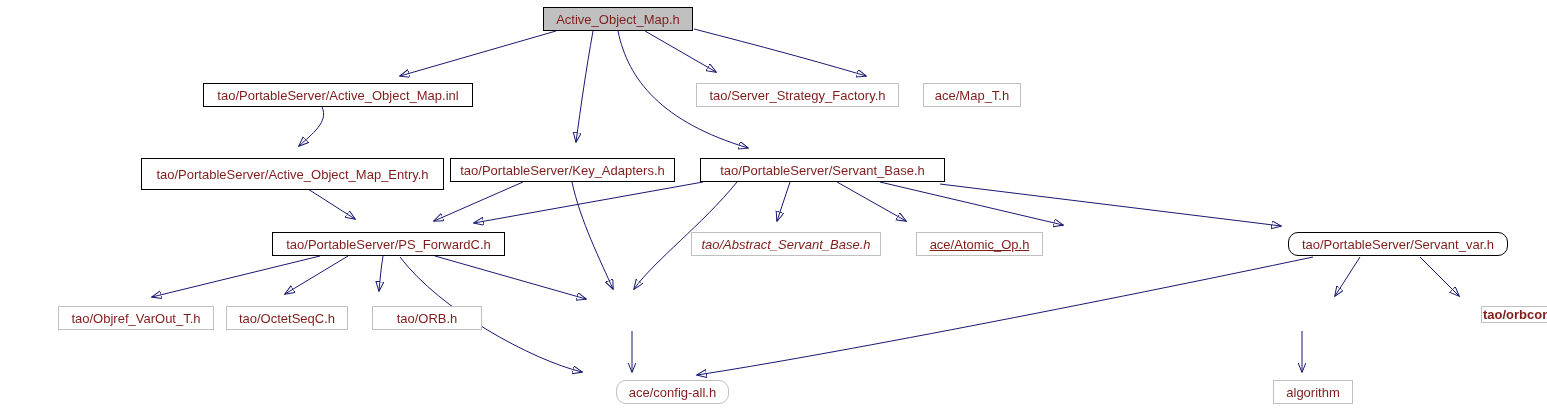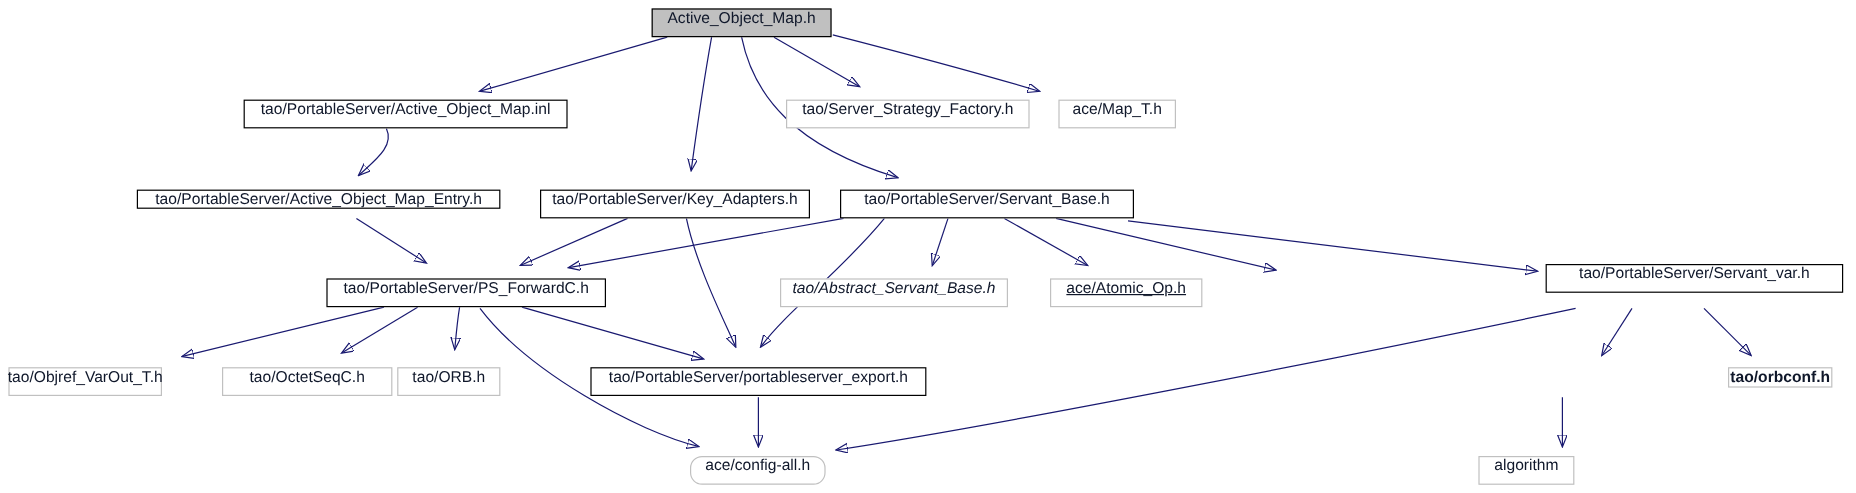--- a/index.html
+++ b/index.html
@@ -8,29 +8,29 @@
     width:1547px; height:411px;
     background:#ffffff;
     font-family:"Liberation Sans", sans-serif;
     overflow:hidden;
   }
   #edges { position:absolute; left:0; top:0; width:1547px; height:411px; }
   #edges path { fill:none; stroke:#191970; stroke-width:1; }
   .node {
     position:absolute;
     box-sizing:border-box;
-    display:flex; justify-content:center;
+    display:flex; align-items:center; justify-content:center;
     background:#ffffff;
     border:1px solid #000000;
-    color:#0f172a;
+    color:#7f1d1d;
     font-size:13px;
     white-space:nowrap;
     line-height:1;
   }
-  .node.leaf { border-color:#c0c0c0; }
+  .node.leaf { border-color:#c0c0c0;margin-left:41px; }
   .node.root { background:#c0c0c0; }
 </style>
 </head>
 <body>
 
 <div id="canvas">
 
   <svg id="edges" width="1547" height="411" viewBox="0 0 1547 411" xmlns="http://www.w3.org/2000/svg">
     <defs>
       <marker id="arrow" markerWidth="11" markerHeight="9" refX="9.5" refY="4" orient="auto" markerUnits="userSpaceOnUse">
@@ -69,52 +69,49 @@
     </div>
   <div class="node" style="left:203px; top:83px;  width:270px; height:24px;">
       <span>tao/PortableServer/Active_Object_Map.inl</span>
     </div>
   <div class="node leaf" style="left:655px; top:83px;  width:203px; height:24px;">
       <span>tao/Server_Strategy_Factory.h</span>
     </div>
   <div class="node leaf" style="left:882px; top:83px;  width:98px;  height:24px;">
       <span>ace/Map_T.h</span>
     </div>
-  <div class="node" style="left:114px; top:158px; width:303px; height:16px;">
+  <div class="node" style="left:141px; top:158px; width:303px; height:32px;">
       <span>tao/PortableServer/Active_Object_Map_Entry.h</span>
     </div>
   <div class="node" style="left:450px; top:158px; width:225px; height:24px;">
       <span>tao/PortableServer/Key_Adapters.h</span>
     </div>
   <div class="node" style="left:700px; top:158px; width:245px; height:24px;">
       <span>tao/PortableServer/Servant_Base.h</span>
     </div>
   <div class="node" style="left:272px; top:232px; width:233px; height:24px;">
       <span>tao/PortableServer/PS_ForwardC.h</span>
     </div>
   <div class="node leaf" style="left:650px; top:232px; width:190px; height:24px;font-style:italic;">
       <span>tao/Abstract_Servant_Base.h</span>
     </div>
   <div class="node leaf" style="left:875px; top:232px; width:127px; height:24px;text-decoration:underline;">
       <span>ace/Atomic_Op.h</span>
     </div>
-  <div class="node" style="left:1288px;top:220px; width:248px; height:24px;">
+  <div class="node" style="left:1288px;top:232px; width:220px; height:24px;border-radius:10px;">
       <span>tao/PortableServer/Servant_var.h</span>
     </div>
-  <div class="node leaf" style="left:7px;   top:306px; width:128px; height:24px;">
+  <div class="node leaf" style="left:17px;   top:306px; width:156px; height:24px;">
       <span>tao/Objref_VarOut_T.h</span>
     </div>
-  <div class="node leaf" style="left:185px; top:306px; width:142px; height:24px;">
+  <div class="node leaf" style="left:185px; top:306px; width:122px; height:24px;">
       <span>tao/OctetSeqC.h</span>
     </div>
-  <div class="node leaf" style="left:331px; top:306px; width:86px;  height:24px;">
+  <div class="node leaf" style="left:331px; top:306px; width:110px;  height:24px;">
       <span>tao/ORB.h</span>
-    </div>
-  <div class="node" style="left:492px; top:306px; width:280px; height:24px;">
-      <span>tao/PortableServer/portableserver_export.h</span>
     </div>
   <div class="node leaf" style="left:1440px;top:306px; width:87px;  height:17px;font-weight:bold;">
       <span>tao/orbconf.h</span>
     </div>
   <div class="node leaf" style="left:575px; top:380px; width:113px; height:24px;border-radius:10px;">
       <span>ace/config-all.h</span>
     </div>
   <div class="node leaf" style="left:1232px;top:380px; width:80px;  height:24px;">
       <span>algorithm</span>
     </div>

